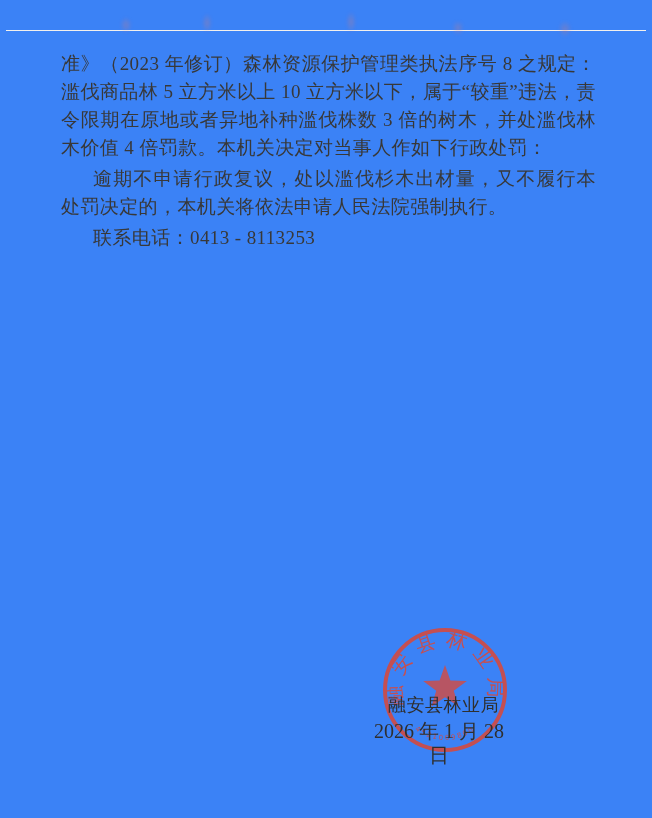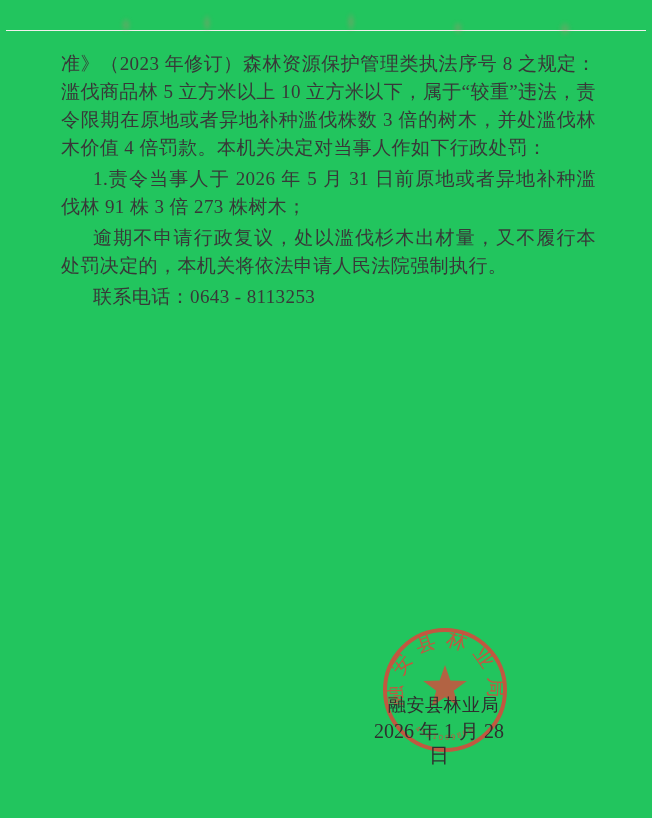--- a/index.html
+++ b/index.html
@@ -1,20 +1,20 @@
 <!DOCTYPE html>
 <html><head>
 <meta charset="utf-8">
 <style>
   html,body{margin:0;padding:0;background:#e8e8e8;}
   .page{
     position:relative;
     width:652px;height:818px;
     margin:0 auto;
-    background:#22c55e;
+    background:#3b82f6;
     overflow:hidden;
     font-family:"Liberation Serif","DejaVu Serif",serif;
   }
   
   .hairline{position:absolute;top:30px;left:6px;right:6px;height:1px;background:#f2f0ed;}
   .speck{position:absolute;border-radius:50%;filter:blur(1.5px);
     background:radial-gradient(closest-side,rgba(222,120,115,0.30),rgba(222,120,115,0) 75%);}
   .s1{left:118px;top:14px;width:16px;height:22px;}
   .s2{left:200px;top:10px;width:14px;height:26px;}
   .s3{left:344px;top:8px;width:14px;height:28px;}
@@ -49,23 +49,22 @@
 
   <div class="hairline"></div>
   <div class="speck s1"></div>
   <div class="speck s2"></div>
   <div class="speck s3"></div>
   <div class="speck s4"></div>
   <div class="speck s5"></div>
 
   <div class="content">
     <p>准》（2023 年修订）森林资源保护管理类执法序号 8 之规定：滥伐商品林 5 立方米以上 10 立方米以下，属于“较重”违法，责令限期在原地或者异地补种滥伐株数 3 倍的树木，并处滥伐林木价值 4 倍罚款。本机关决定对当事人作如下行政处罚：</p>
-    <p class="indent">1.责令当事人于 2026 年 5 月 31 日前原地或者异地补种滥伐林 91 株 3 倍 273 株树木；</p>
     <p class="indent">逾期不申请行政复议，处以滥伐杉木出材量，又不履行本处罚决定的，本机关将依法申请人民法院强制执行。</p>
-    <p class="indent">联系电话：0643 - 8113253</p>
+    <p class="indent">联系电话：0413 - 8113253</p>
   </div>
 
   <svg class="seal" viewBox="0 0 136 132" xmlns="http://www.w3.org/2000/svg">
     <defs>
       <path id="arcTop" d="M 27.1 82.6 A 44 44 0 1 1 106.9 82.6" fill="none"></path>
       <path id="arcBottom" d="M 28.7 96.1 A 50 50 0 0 0 105.3 96.1" fill="none"></path>
     </defs>
     <g opacity="0.88">
       <circle cx="67" cy="64" r="60" fill="none" stroke="#d8493c" stroke-width="4"></circle>
       <polygon fill="#d8493c" opacity="0.9" points="67,39 72.4,54.6 88.9,54.9 75.75,64.8 80.5,80.6 67,71.2 53.5,80.6 58.25,64.8 45.1,54.9 61.6,54.6"></polygon>

